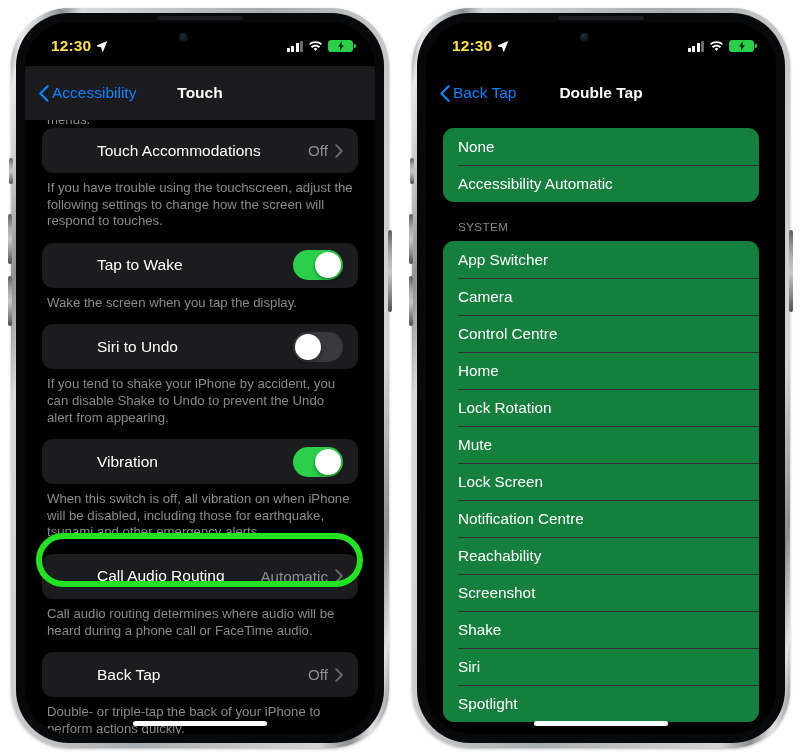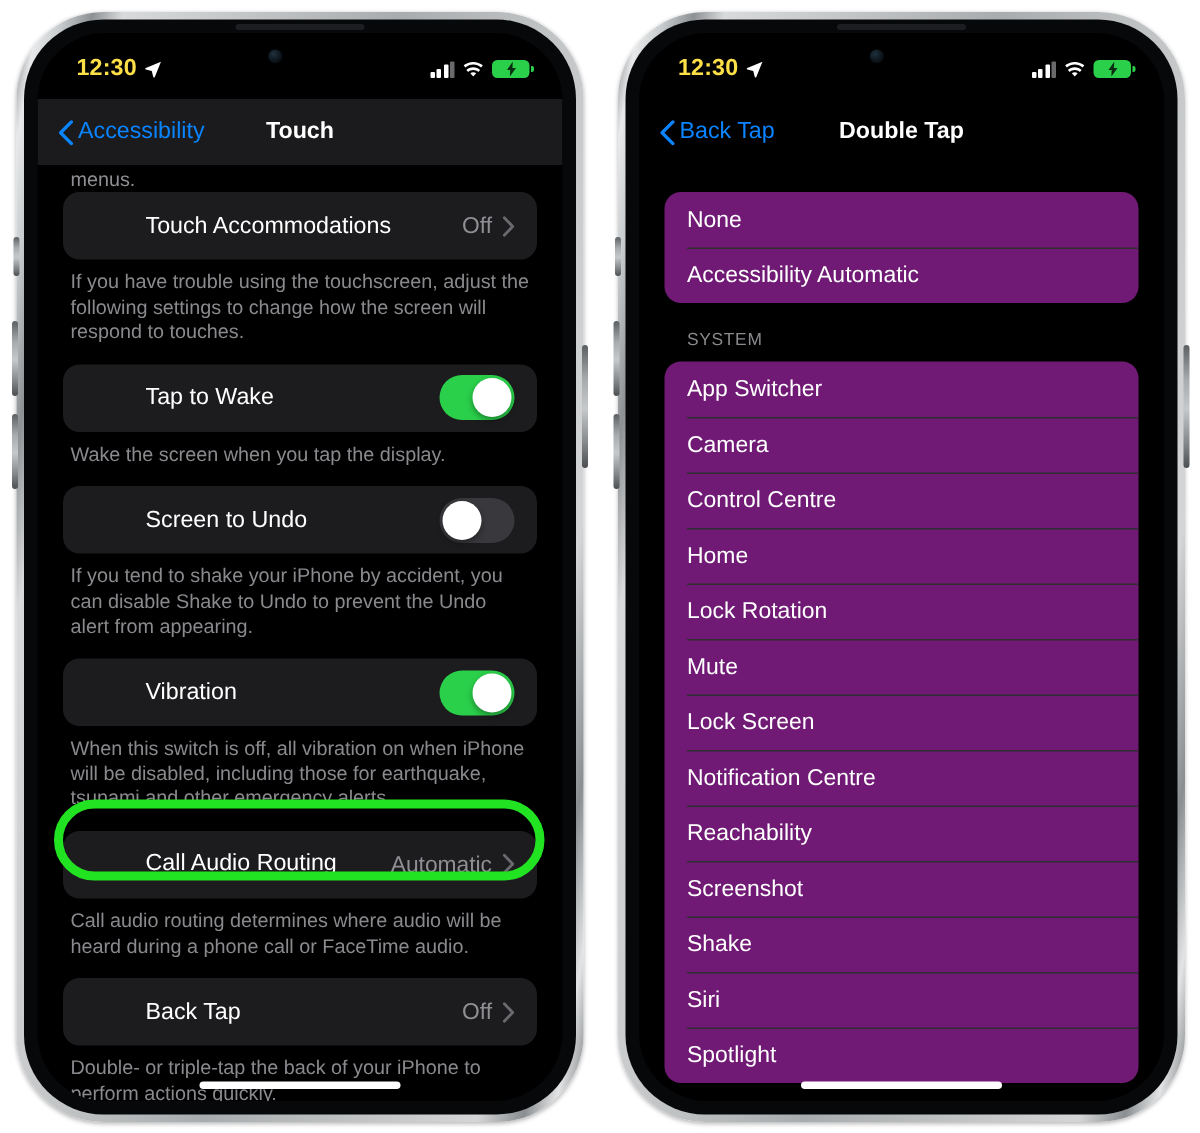--- a/index.html
+++ b/index.html
@@ -166,21 +166,21 @@
     width: 2px; height: 4.5px;
     border-radius: 0 1.4px 1.4px 0;
     background: #2ad04a;
   }
   .bolt { width: 8px; height: 10px; display: block; }
 
   
   .navbar {
     position: absolute;
     top: 44px; left: 0; right: 0;
-    height: 44px;
+    height: 54px;
     display: flex;
     align-items: center;
     z-index: 18;
     box-sizing: border-box;
     padding: 0 14px;
   }
   .navbar.tinted { background: #1b1b1d; }
   .nav-back {
     display: flex;
     align-items: center;
@@ -281,21 +281,21 @@
     border: 6px solid #22e322;
     border-radius: 32px;
     box-sizing: border-box;
     pointer-events: none;
     z-index: 25;
   }
 
   
   .list-card {
     margin: 0 17px;
-    background: #701a75;
+    background: #15803d;
     border-radius: 11px;
     overflow: hidden;
   }
   .list-row {
     height: 37px;
     display: flex;
     align-items: center;
     padding: 0 15px;
     box-sizing: border-box;
     color: #ffffff;
@@ -410,21 +410,21 @@
               <span class="row-label">Tap to Wake</span>
               <span class="toggle on">
                   <span class="knob"></span>
                 </span>
             </div>
           </div>
           <p class="footnote">Wake the screen when you tap the display.</p>
 
           <div class="card">
             <div class="row">
-              <span class="row-label">Screen to Undo</span>
+              <span class="row-label">Siri to Undo</span>
               <span class="toggle off">
                   <span class="knob"></span>
                 </span>
             </div>
           </div>
           <p class="footnote">If you tend to shake your iPhone by accident, you can disable Shake to Undo to prevent the Undo alert from appearing.</p>
 
           <div class="card">
             <div class="row">
               <span class="row-label">Vibration</span>

